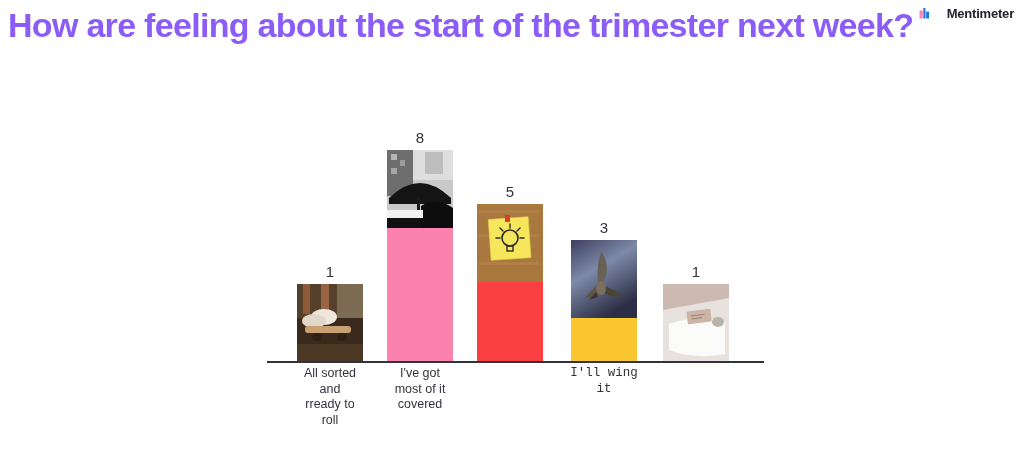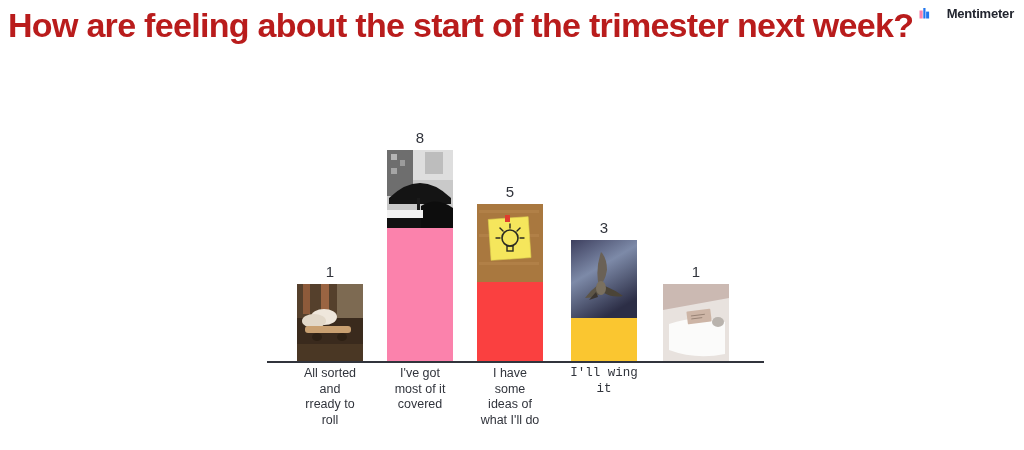--- a/index.html
+++ b/index.html
@@ -40,21 +40,21 @@
 
   
   .title {
     position: absolute;
     left: 8px;
     top: 2px;
     width: 910px;
     font-size: 34px;
     line-height: 47px;
     font-weight: bold;
-    color: #b91c1c;
+    color: #8b5cf6;
     letter-spacing: -0.7px;
   }
 
   
   .chart {
     position: absolute;
     left: 267px;
     top: 120px;
     width: 497px;
     height: 320px;
@@ -284,24 +284,18 @@
       <div>All sorted</div>
       <div>and</div>
       <div>rready to</div>
       <div>roll</div>
     </div>
     <div class="bar-label" style="left:114px;">
       <div>I've got</div>
       <div>most of it</div>
       <div>covered</div>
     </div>
-    <div class="bar-label" style="left:204px;">
-      <div>I have</div>
-      <div>some</div>
-      <div>ideas of</div>
-      <div>what I'll do</div>
-    </div>
     <div class="bar-label" style="left:298px;font-family:Liberation Mono, monospace;">
       <div>I'll wing it</div>
     </div>
   </div>
 
 </div>
 
 </body></html>

